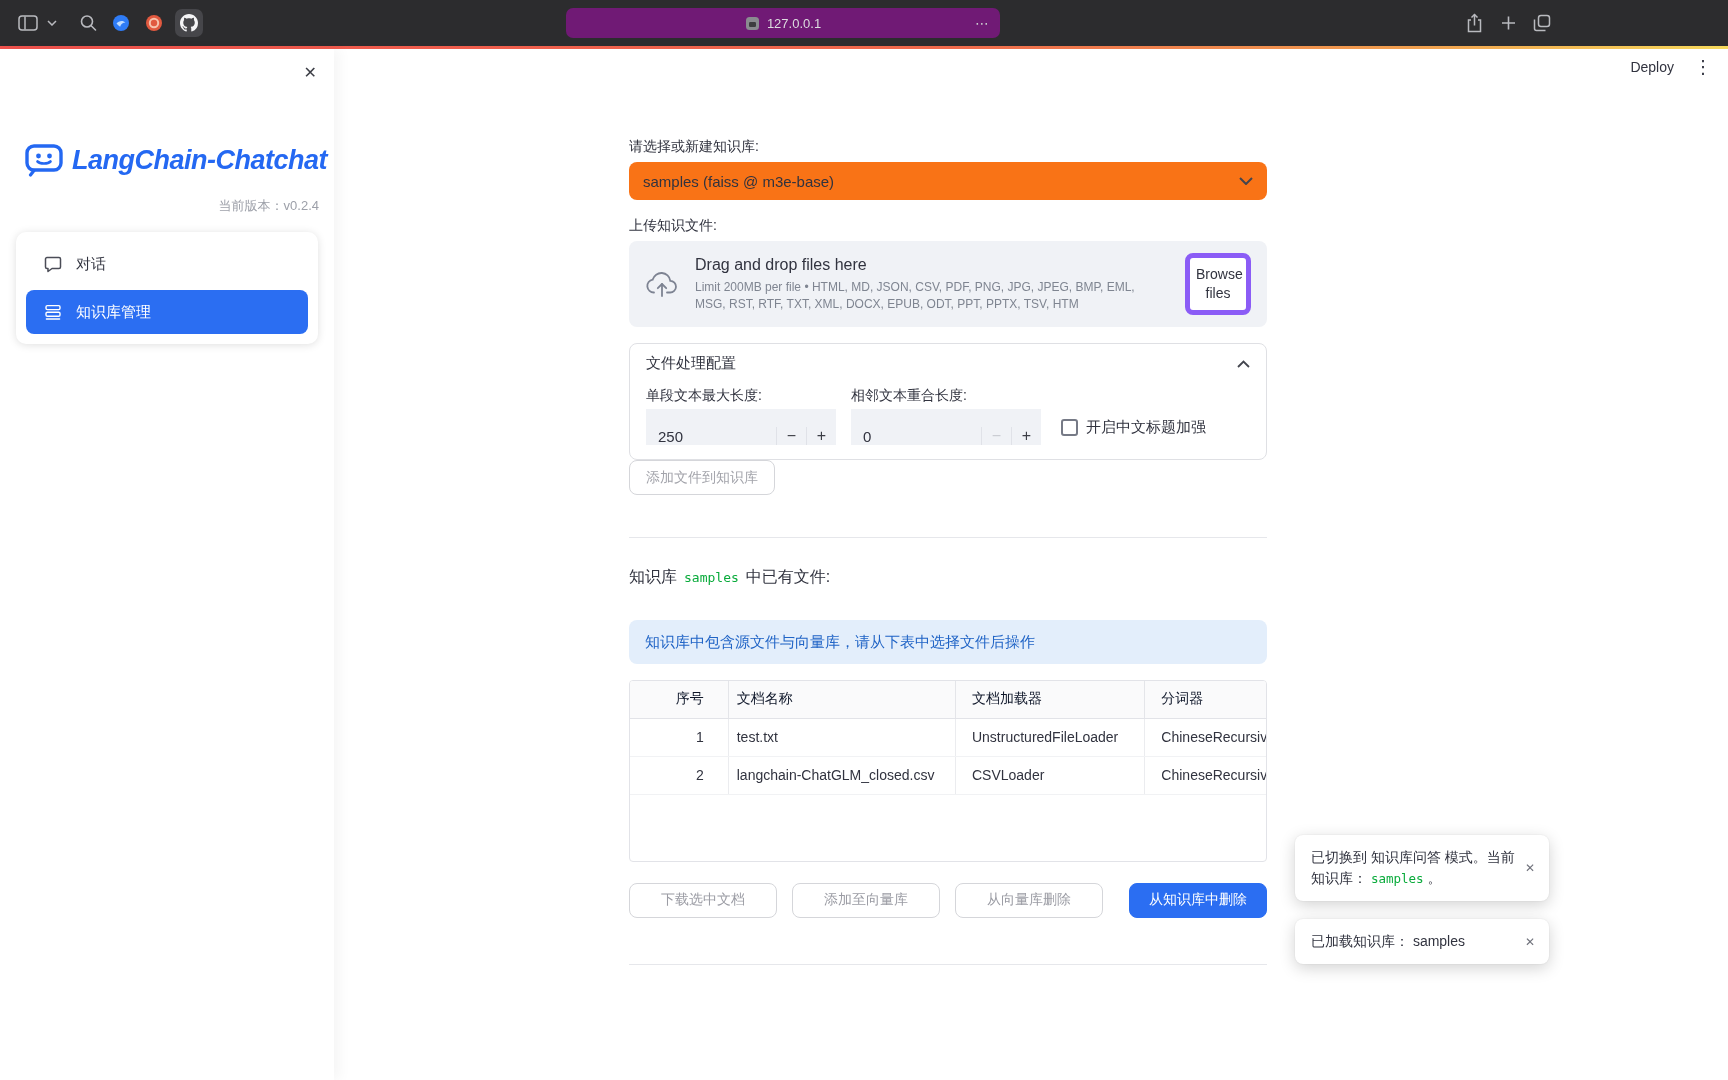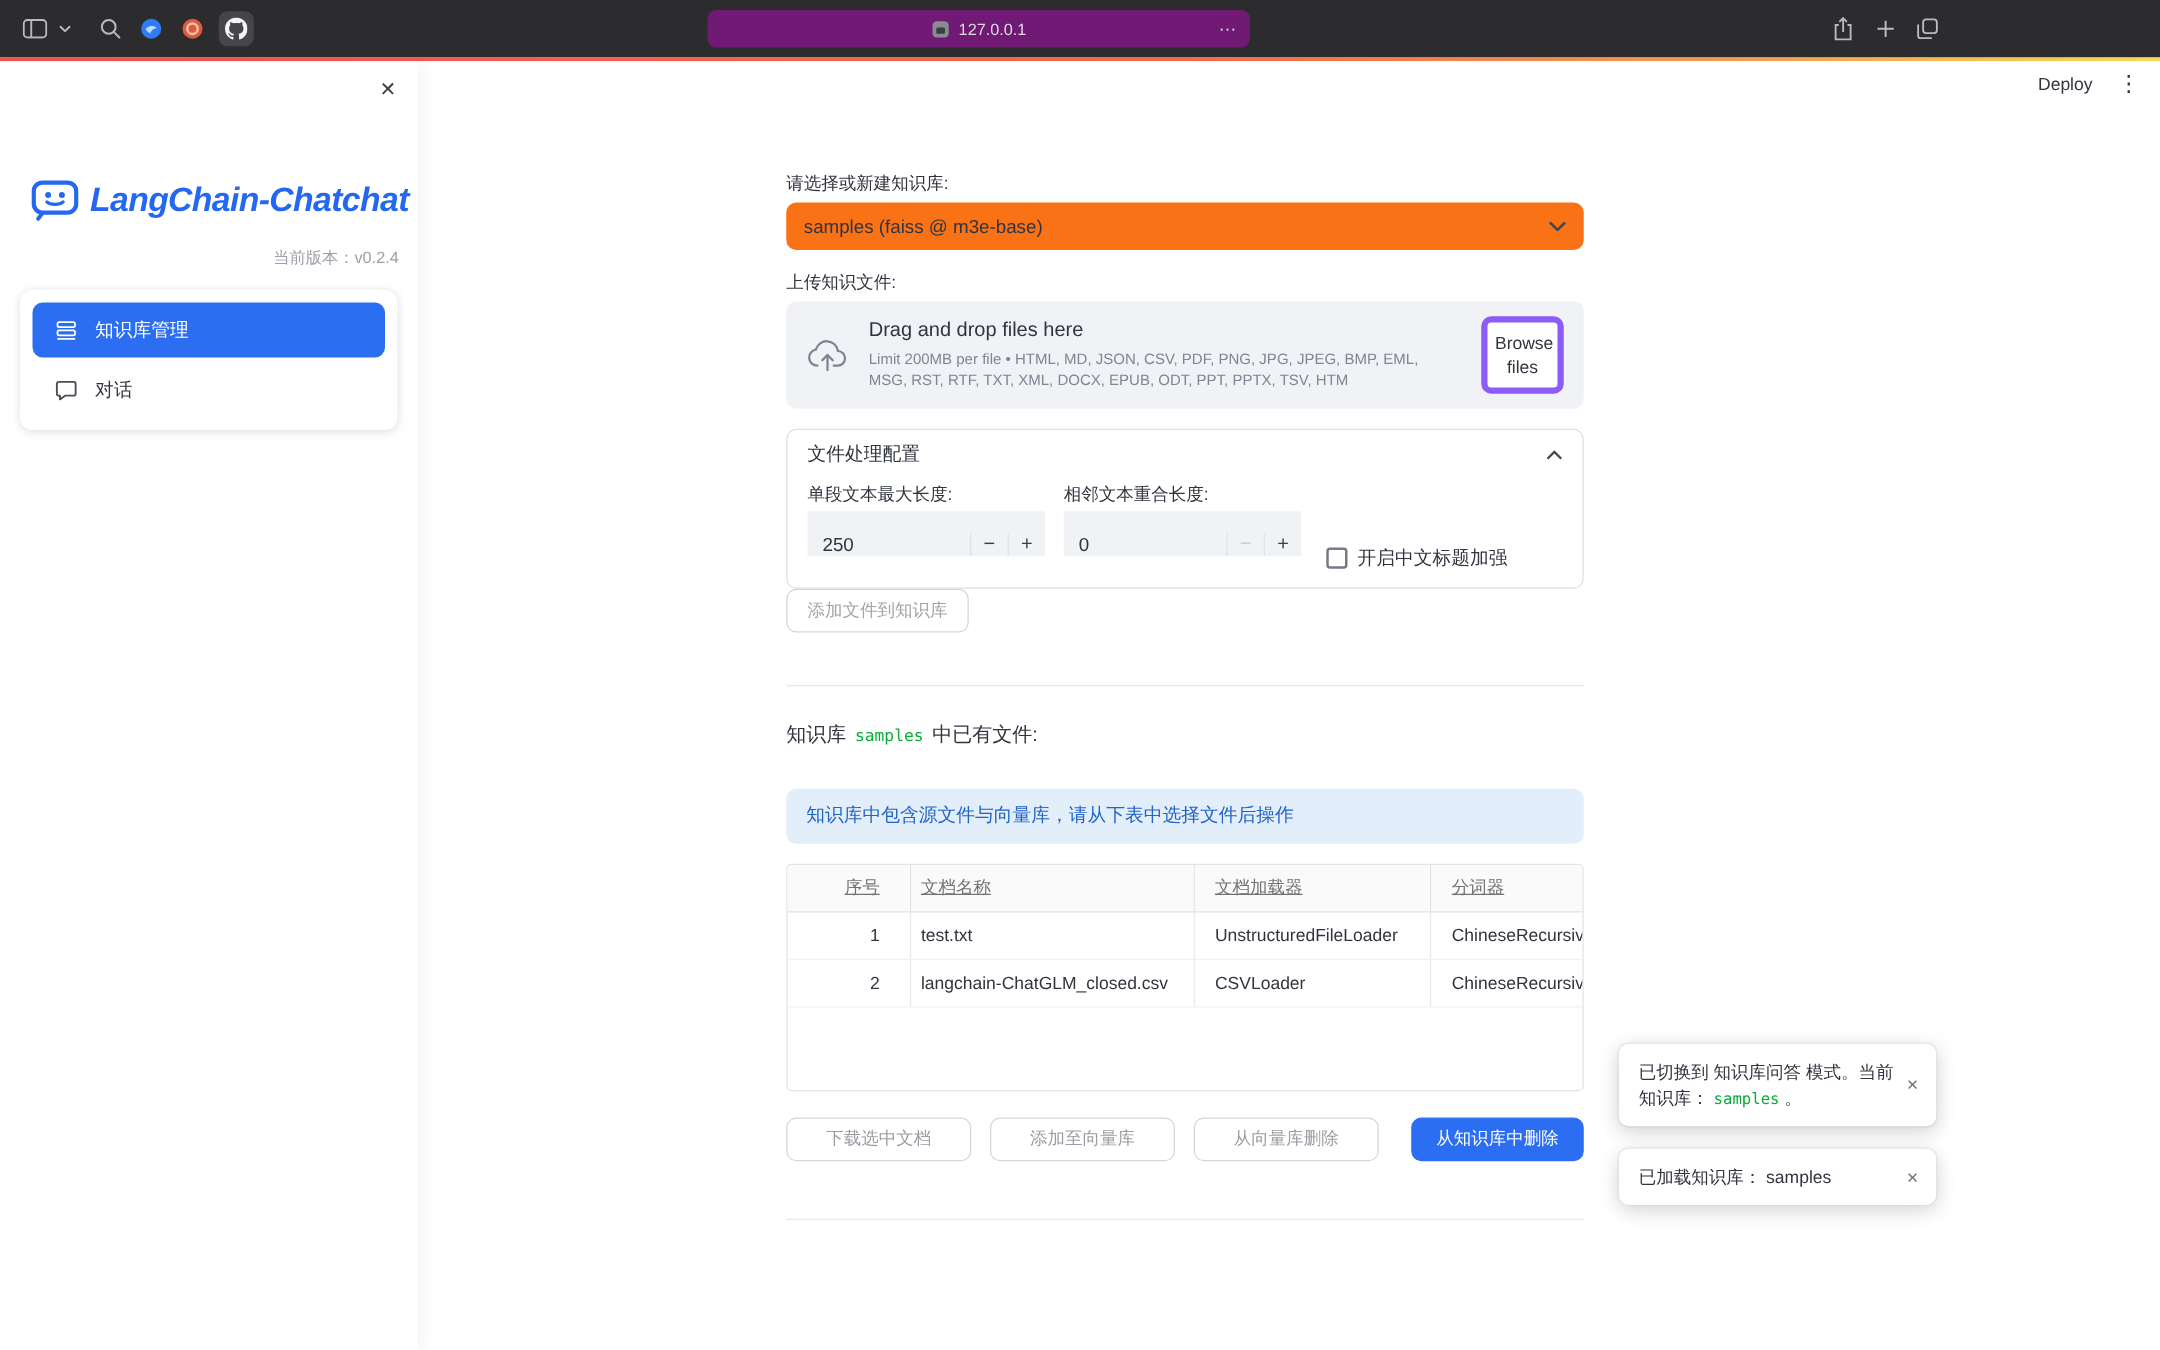--- a/index.html
+++ b/index.html
@@ -59,42 +59,42 @@
   .exp-header { display:flex; align-items:center; padding:10px 16px; cursor:pointer; }
   .exp-title { font-size:15px; color:#31333f; }
   .exp-chev { margin-left:auto; display:flex; }
   .exp-content { display:flex; gap:15px; padding:4px 16px 14px; align-items:flex-start; }
   .num-col { width:190px; }
   .num-label { font-size:14px; color:#31333f; line-height:16px; margin-bottom:6px; }
   .num-input { height:36px; background:#f0f2f6; border-radius:0; display:flex; align-items:flex-end; overflow:hidden; }
   .num-value { flex:1; display:flex; align-items:center; padding-left:12px; font-size:15px; color:#31333f; }
   .step-btn { width:30px; display:flex; align-items:center; justify-content:center; font-size:16px; color:#3c3e46; border-left:1px solid #e0e2e8; cursor:pointer; user-select:none; }
   .step-btn.disabled { color:#c9cbd1; cursor:default; }
-  .check-col { display:flex; align-items:center; gap:8px; margin-top:50px; margin-left:5px; cursor:pointer; }
+  .check-col { display:flex; align-items:center; gap:8px; margin-top:31px; margin-left:5px; cursor:pointer; }
   .checkbox-box { width:17px; height:17px; border:2px solid #767a86; border-radius:3px; background:#fff; }
   .check-label { font-size:15px; color:#31333f; }
 
   .btn { height:35px; border-radius:8px; font-size:14px; font-family:inherit; padding:0 16px; cursor:pointer; }
   .btn.secondary { background:#fff; border:1px solid #d5d6da; color:#9b9ca4; }
   .btn.primary { background:#2b6ef2; border:1px solid #2b6ef2; color:#fff; }
   .add-btn { margin-top:0; display:inline-block; background:#fff; border:1px solid #d5d6da; color:#a3a4ab; cursor:not-allowed; }
 
   .divider { border:none; border-top:1px solid #e6e7eb; height:0; }
   .divider.d1 { margin-top:42px; }
   .divider.d2 { margin-top:46px; }
 
   .kb-line { margin-top:29px; font-size:16px; color:#31333f; display:flex; align-items:baseline; gap:7px; }
   .inline-code { font-family:"DejaVu Sans Mono","Liberation Mono",monospace; font-size:13px; color:#09ab3b; }
 
   .info-box { margin-top:32px; background:#e3eefb; border-radius:8px; padding:12px 16px; font-size:15px; color:#2064c6; line-height:1.3; }
 
   .df { margin-top:16px; height:182px; border:1px solid #e2e3e8; border-radius:4px; overflow:hidden; background:#fff; }
   .df-row { display:flex; height:38px; align-items:stretch; }
   .df-head { background:#fafafb; border-bottom:1px solid #e2e3e8; }
-  .df-head .cell { font-size:14px; color:#737373; font-weight:500;text-decoration:underline; }
+  .df-head .cell { font-size:14px; color:#0f172a; font-weight:500; }
   .df-body { border-bottom:1px solid #f1f2f4; }
   .df-body .cell { font-size:14px; color:#31333f; }
   .cell { display:flex; align-items:center; overflow:hidden; white-space:nowrap; }
   .c-no { width:98px; justify-content:flex-end; padding-right:24px; }
   .c-name { width:228px; padding-left:8px; }
   .c-loader { width:190px; padding-left:16px; }
   .c-split { width:122px; padding-left:16px; }
   .df-head .c-name, .df-head .c-loader, .df-head .c-split,
   .df-body .c-name, .df-body .c-loader, .df-body .c-split { border-left:1px solid #ebecef; }
   .df-head .c-name, .df-head .c-loader, .df-head .c-split { border-left-color:#e4e5e9; }
@@ -190,33 +190,33 @@
       <circle cx="24.5" cy="13" r="2.4" fill="#2468f2"></circle>
       <path d="M12.5 18.5c2.5 2.6 10.5 2.6 13 0" fill="none" stroke="#2468f2" stroke-width="2.6" stroke-linecap="round"></path>
       <path d="M9 27.5l-3.5 4.5" stroke="#2468f2" stroke-width="3.2" stroke-linecap="round"></path>
     </svg>
     <span class="logo-text">LangChain-Chatchat</span>
   </div>
 
   <div class="version">当前版本：v0.2.4</div>
 
   <nav class="menu-card">
+    <div class="menu-item">
+      <svg width="18" height="18" viewBox="0 0 18 18">
+          <path d="M3 2.5h12A1.5 1.5 0 0116.5 4v8a1.5 1.5 0 01-1.5 1.5H8l-4 3v-3H3A1.5 1.5 0 011.5 12V4A1.5 1.5 0 013 2.5z" fill="none" stroke="#4b4d57" stroke-width="1.5" stroke-linejoin="round"></path>
+        </svg>
+      <span>对话</span>
+    </div>
     <div class="menu-item selected">
       <svg width="18" height="18" viewBox="0 0 18 18">
           <rect x="2" y="2.6" width="14" height="4" rx="1.3" fill="none" stroke="#ffffff" stroke-width="1.4"></rect>
           <rect x="2" y="9.2" width="14" height="4" rx="1.3" fill="none" stroke="#ffffff" stroke-width="1.4"></rect>
           <line x1="2.4" y1="16" x2="15.6" y2="16" stroke="#ffffff" stroke-width="1.4" stroke-linecap="round"></line>
         </svg>
       <span>知识库管理</span>
-    </div>
-    <div class="menu-item">
-      <svg width="18" height="18" viewBox="0 0 18 18">
-          <path d="M3 2.5h12A1.5 1.5 0 0116.5 4v8a1.5 1.5 0 01-1.5 1.5H8l-4 3v-3H3A1.5 1.5 0 011.5 12V4A1.5 1.5 0 013 2.5z" fill="none" stroke="#4b4d57" stroke-width="1.5" stroke-linejoin="round"></path>
-        </svg>
-      <span>对话</span>
     </div>
   </nav>
 </aside>
 
 <main class="main">
   <div class="deploy-bar">
     <span class="deploy-label">Deploy</span>
     <span class="kebab">⋮</span>
   </div>
 

